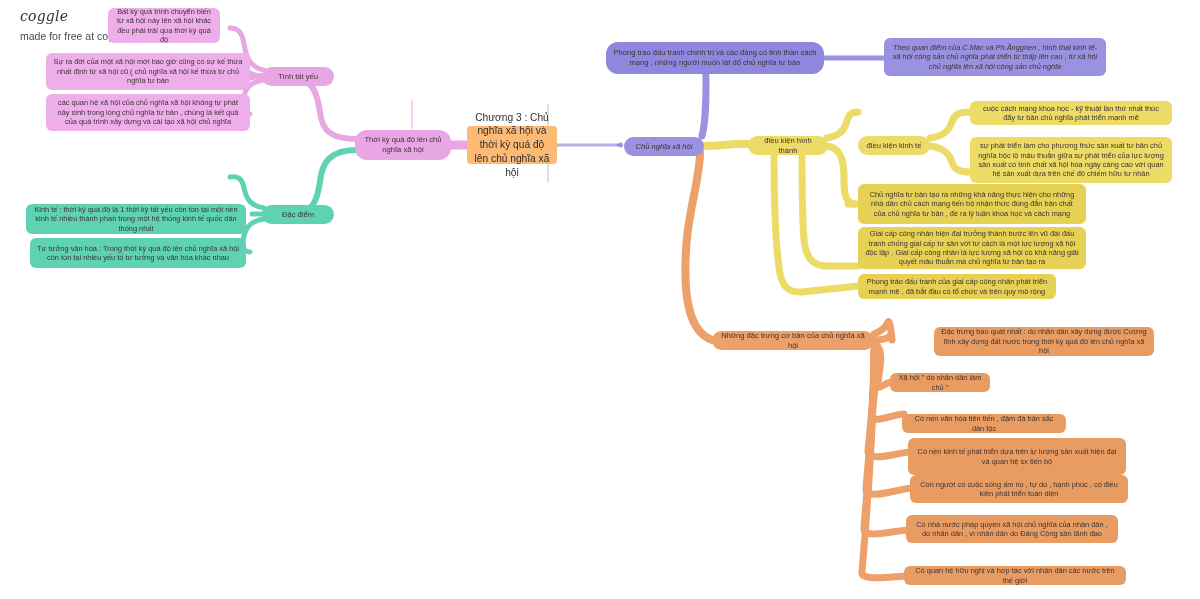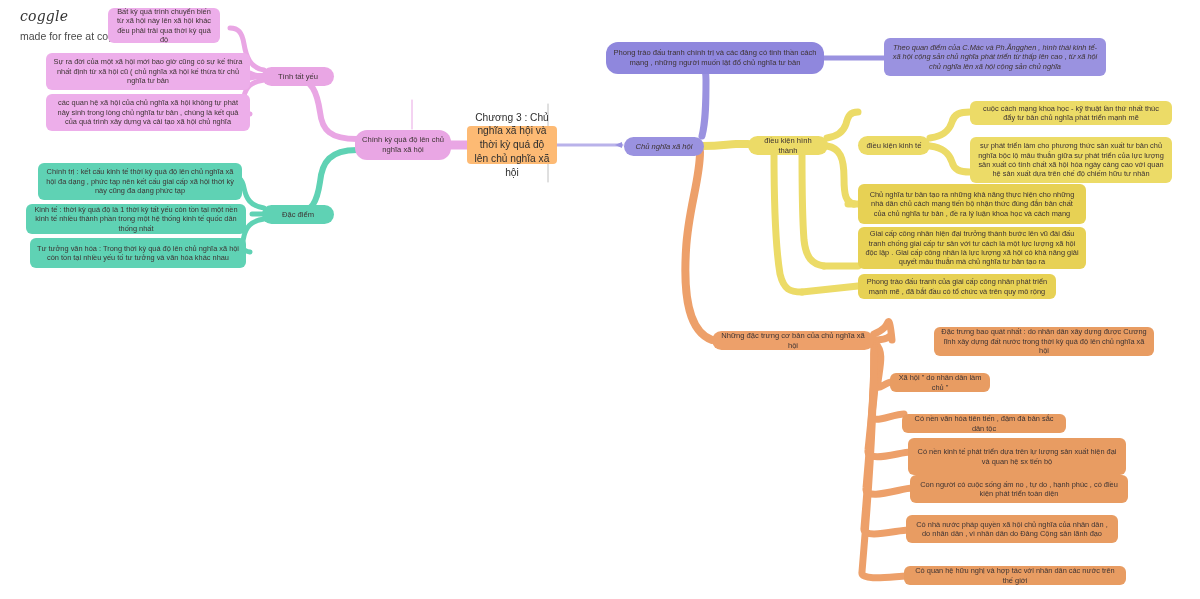--- a/index.html
+++ b/index.html
@@ -137,31 +137,30 @@
     </g>
   </svg>
 
   <div id="brand">
     <div class="wordmark">coggle</div>
     <div class="tagline">made for free at coggle.it</div>
   </div>
 
   <div class="node root" style="left:455px; top:126px; width:90px; height:38px;">Chương 3 : Chủ nghĩa xã hội và thời kỳ quá độ lên chủ nghĩa xã hội</div>
 
-  <div class="node branch c-pink" style="left:343px; top:130px; width:96px; height:30px;">Chính kỳ quá độ lên chủ nghĩa xã hội</div>
+  <div class="node branch c-pink" style="left:343px; top:130px; width:96px; height:30px;">Thời kỳ quá độ lên chủ nghĩa xã hội</div>
 
   <div class="node branch c-pink" style="left:250px; top:67px; width:72px; height:19px;">Tính tất yếu</div>
 
   <div class="node branch c-teal" style="left:250px; top:205px; width:72px; height:19px;">Đặc điểm</div>
 
   <div class="node leaf c-pink-l" style="left:96px; top:8px; width:112px; height:35px;">Bất kỳ quá trình chuyển biến từ xã hội này lên xã hội khác đều phải trải qua thời kỳ quá độ</div>
   <div class="node leaf c-pink-l" style="left:34px; top:53px; width:204px; height:37px;">Sự ra đời của một xã hội mới bao giờ cũng có sự kế thừa nhất định từ xã hội cũ ( chủ nghĩa xã hội kế thừa từ chủ nghĩa tư bản</div>
   <div class="node leaf c-pink-l" style="left:34px; top:94px; width:204px; height:37px;">các quan hệ xã hội của chủ nghĩa xã hội không tự phát nảy sinh trong lòng chủ nghĩa tư bản , chúng là kết quả của quá trình xây dựng và cải tạo xã hội chủ nghĩa</div>
 
-  <div class="node leaf c-teal" style="left:26px; top:163px; width:204px; height:37px;">Chính trị : kết cấu kinh tế thời kỳ quá độ lên chủ nghĩa xã hội đa dạng , phức tạp nên kết cấu giai cấp xã hội thời kỳ này cũng đa dạng phức tạp</div>
   <div class="node leaf c-teal" style="left:14px; top:204px; width:220px; height:30px;">Kinh tế : thời kỳ quá độ là 1 thời kỳ tất yếu còn tồn tại một nền kinh tế nhiều thành phần trong một hệ thống kinh tế quốc dân thống nhất</div>
   <div class="node leaf c-teal" style="left:18px; top:238px; width:216px; height:30px;">Tư tưởng văn hóa : Trong thời kỳ quá độ lên chủ nghĩa xã hội còn tồn tại nhiều yếu tố tư tưởng và văn hóa khác nhau</div>
 
   <div class="node branch c-purple" style="left:612px; top:137px; width:80px; height:19px;">Chủ nghĩa xã hội</div>
 
   <div class="node branch c-purple-b" style="left:594px; top:42px; width:218px; height:32px;">Phong trào đấu tranh chính trị và các đảng có tinh thần cách mạng , những người muốn lật đổ chủ nghĩa tư bản</div>
   <div class="node leaf c-purple" style="left:872px; top:38px; width:222px; height:38px;">Theo quan điểm của C.Mác và Ph.Ăngghen , hình thái kinh tế-xã hội cộng sản chủ nghĩa phát triển từ thấp lên cao , từ xã hội chủ nghĩa lên xã hội cộng sản chủ nghĩa</div>
 
   <div class="node branch c-yellow" style="left:736px; top:136px; width:80px; height:19px;">điều kiện hình thành</div>
   <div class="node branch c-yellow" style="left:846px; top:136px; width:72px; height:19px;">điều kiện kinh tế</div>

